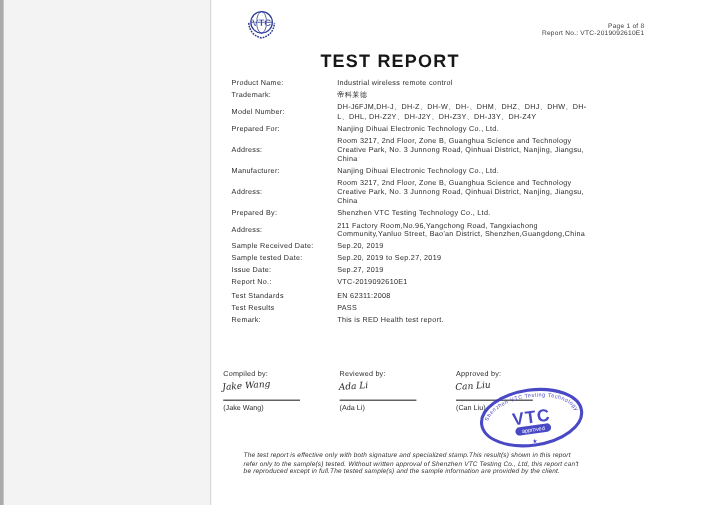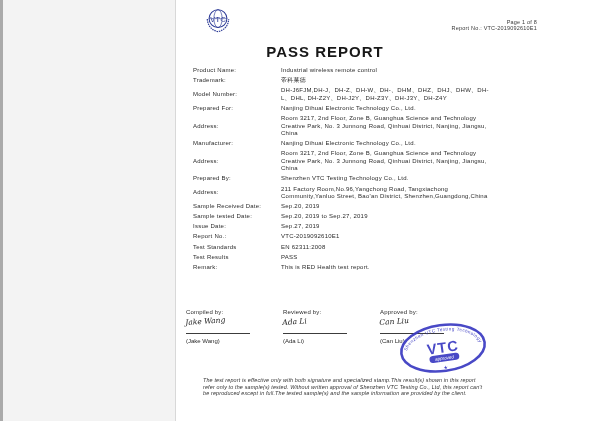--- a/index.html
+++ b/index.html
@@ -85,21 +85,21 @@
     <line x1="5.4" y1="13.5" x2="24.6" y2="13.5" stroke="#2c3a96" stroke-width="0.7"></line>
     <path d="M3.5,14 Q4.5,25 15,27.5 Q25.5,25 26.5,14" fill="none" stroke="#2c3a96" stroke-width="1.3" stroke-dasharray="1.6 0.9"></path>
     <text x="15" y="17" text-anchor="middle" font-size="8.5" font-weight="bold" font-family="Liberation Sans, sans-serif" fill="#2c3a96" stroke="#ffffff" stroke-width="0.25">VTC</text>
   </svg>
 
   <div class="page-meta">
     <div>Page 1 of 8</div>
     <div>Report No.: VTC-2019092610E1</div>
   </div>
 
-  <div class="report-title">PASS REPORT</div>
+  <div class="report-title">TEST REPORT</div>
 
   <table class="info-table">
     <tbody>
       <tr>
           <td class="lbl">Product Name:</td>
           <td class="val">Industrial wireless remote control</td>
         </tr>
       <tr>
           <td class="lbl">Trademark:</td>
           <td class="val">帝科莱德</td>

